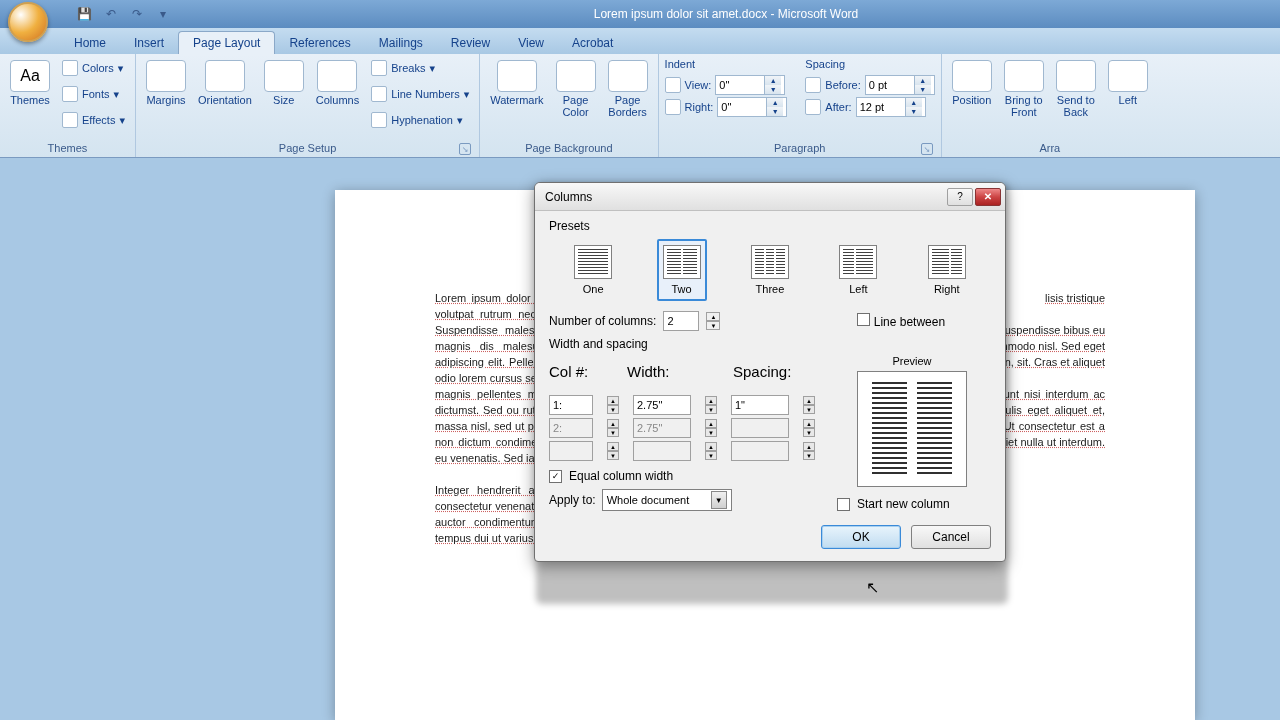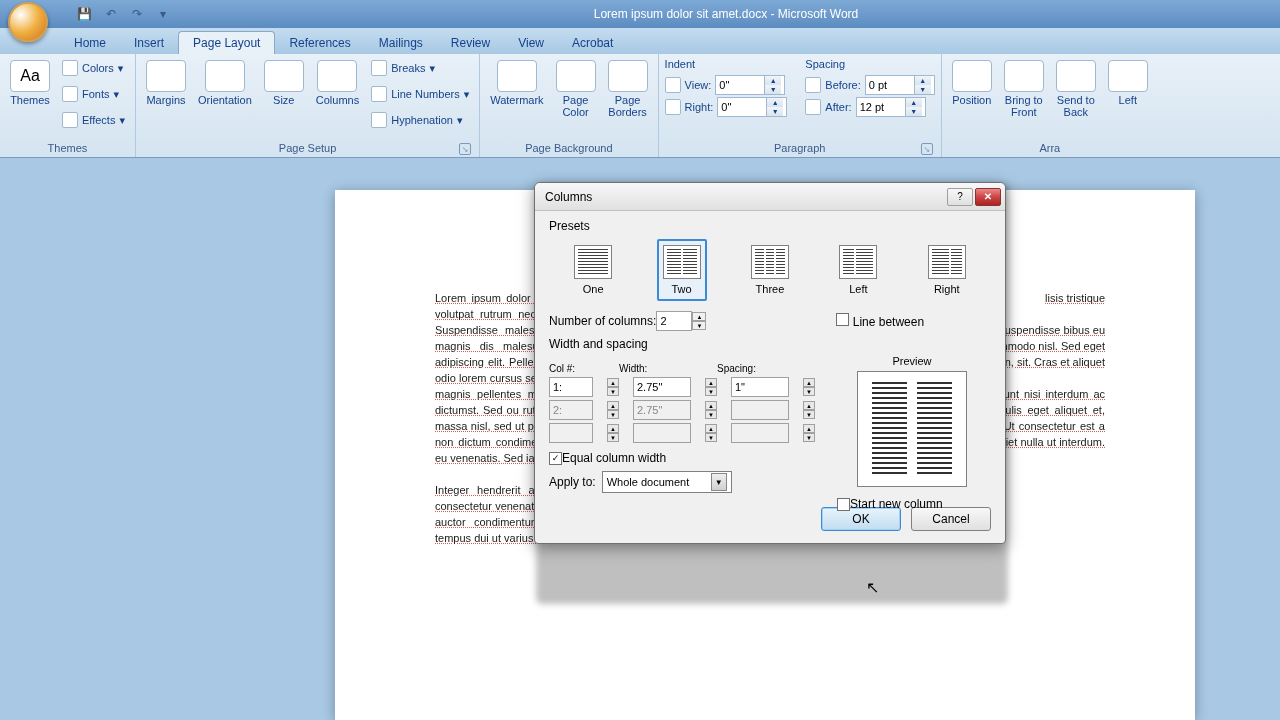--- a/index.html
+++ b/index.html
@@ -50,27 +50,27 @@
 .title-btn { width: 26px; height: 18px; border: 1px solid #a0a0a0; border-radius: 2px; margin-left: 2px; display:flex; align-items:center; justify-content:center; font-size: 10px; background: linear-gradient(#f8f8f8,#e0e0e0); cursor:pointer; }
 .title-btn.close { background: linear-gradient(#e88,#c44,#a22); color: #fff; font-weight: bold; border-color: #833; }
 .dialog-body { padding: 8px 14px 12px 14px; font-size: 12px; color: #000; }
 .presets-label { margin-bottom: 6px; }
 .presets { display: flex; justify-content: space-around; margin-bottom: 10px; }
 .preset { display: flex; flex-direction: column; align-items: center; gap: 4px; padding: 4px; border: 2px solid transparent; cursor: pointer; }
 .preset.selected { border: 2px solid #3a8ad8; background: #e8f0fa; border-radius: 2px; }
 .preset-icon { width: 38px; height: 34px; background: #fff; border: 1px solid #808080; display: flex; padding: 3px; gap: 2px; }
 .preset-icon .c { flex: 1; background: repeating-linear-gradient(#404040 0, #404040 1px, transparent 1px, transparent 3px); }
 .preset-label { font-size: 11px; }
-.row { display: flex; align-items: center; gap: 0; margin-bottom: 6px; }
+.row { display: flex; align-items: center; gap: 7px; margin-bottom: 6px; }
 .num-input { width: 36px; height: 20px; border: 1px solid #a0a0a0; padding: 0 3px; font-size: 11px; }
 .micro-spin { display:flex; flex-direction:column; }
 .micro-spin span { width: 14px; height: 9px; border: 1px solid #a0a0a0; font-size: 6px; display:flex; align-items:center; justify-content:center; background:#f0f0f0; cursor:pointer; }
 .checkbox { width: 13px; height: 13px; border: 1px solid #707070; background: #fff; display:inline-flex; align-items:center; justify-content:center; font-size: 9px; color: #000; }
 .ws-section { margin-bottom: 8px; }
-.ws-header { display: flex; gap: 14px; font-size: 10px; margin-bottom: 3px; }
+.ws-header { display: flex; gap: 22px; font-size: 15px; margin-bottom: 15px; }
 .ws-header span:nth-child(1){ width: 56px; } .ws-header span:nth-child(2){ width: 84px; } .ws-header span:nth-child(3){ width: 84px; }
 .ws-row { display: flex; gap: 14px; margin-bottom: 3px; align-items: center; }
 .ws-row input { height: 20px; border: 1px solid #a0a0a0; padding: 0 3px; font-size: 11px; background: #fff; }
 .ws-row input[disabled]{ background: #f0f0f0; color: #888; }
 .ws-row .col-num { width: 44px; } .ws-row .w-in { width: 58px; } .ws-row .s-in { width: 58px; }
 .ws-spin { display:inline-flex; flex-direction:column; }
 .ws-spin span { width: 12px; height: 9px; border: 1px solid #a0a0a0; font-size:6px; display:flex; align-items:center; justify-content:center; background:#e8e8e8; }
 .preview-section { position: absolute; right: 18px; top: 144px; width: 150px; }
 .preview-label { font-size: 11px; text-align: center; margin-bottom: 4px; }
 .preview-box { width: 110px; height: 116px; border: 1px solid #808080; background: #fff; margin: 0 auto 10px; display:flex; padding: 10px 14px; gap: 10px; }

